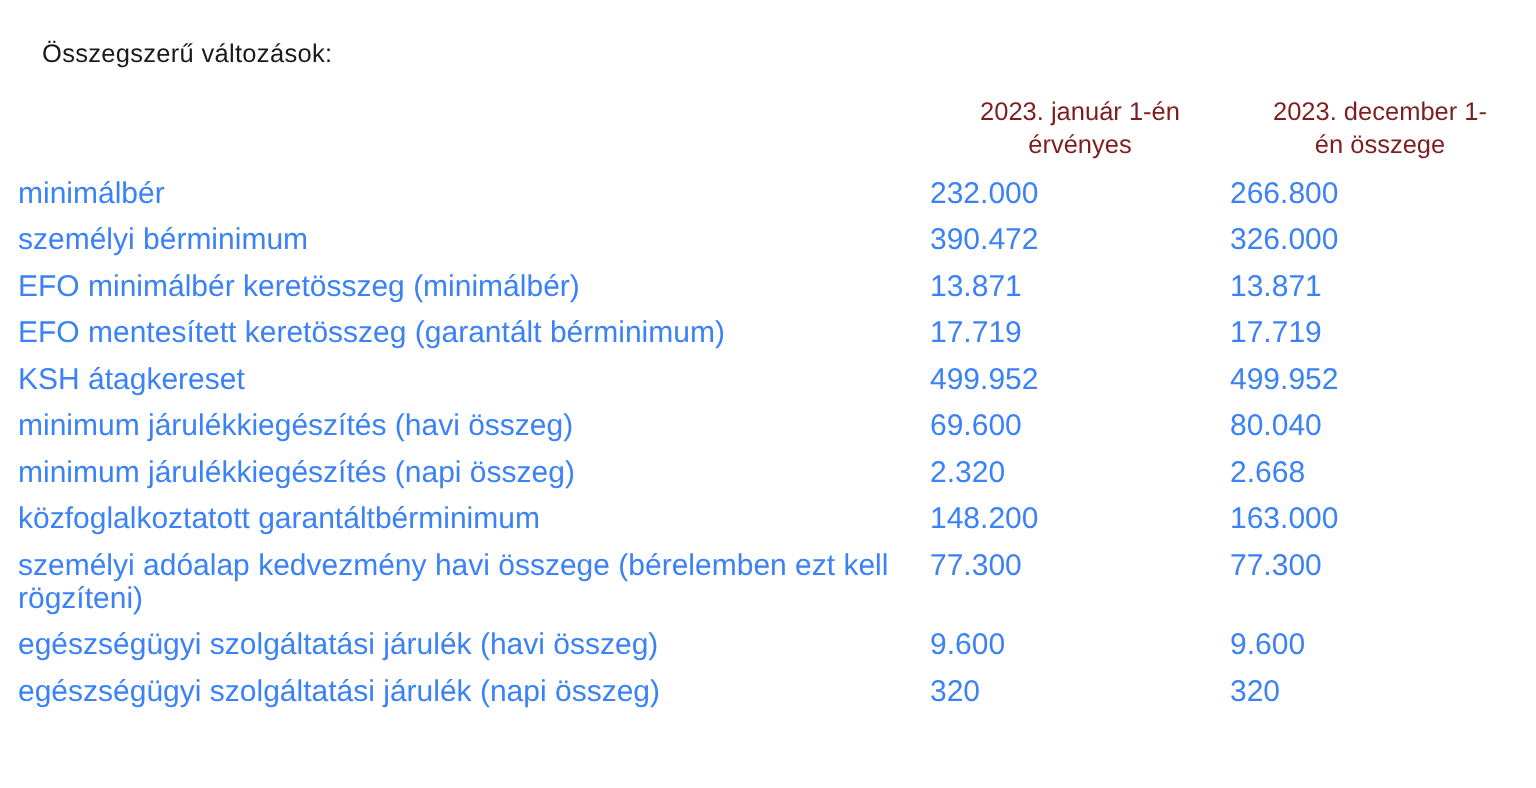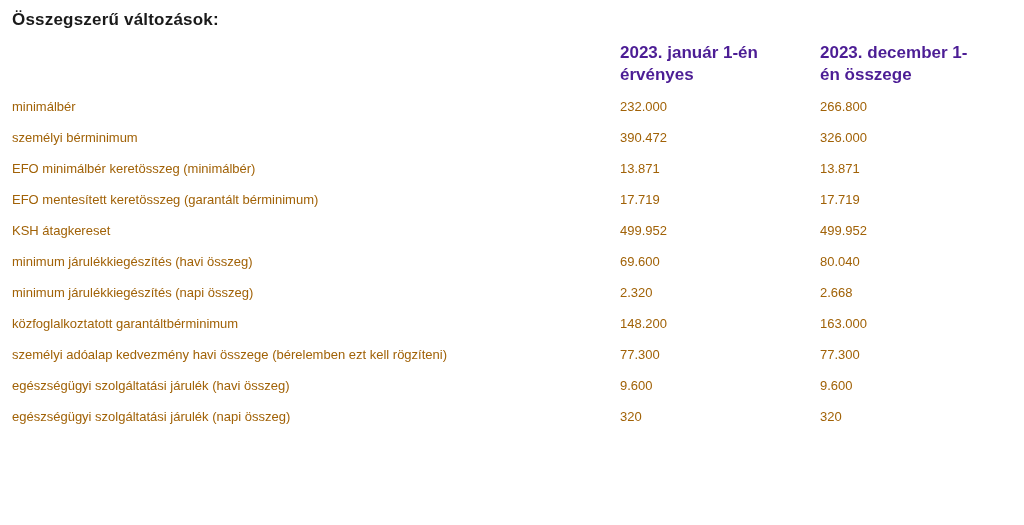--- a/index.html
+++ b/index.html
@@ -11,49 +11,49 @@
     width: 1024px;
     height: 525px;
     overflow: hidden;
     font-family: "Liberation Sans", sans-serif;
     color: #333333;
   }
   .page {
     padding: 8px 0 0 10px;
   }
   .title {
-    margin: 2px;
+    margin: 18px;
     font-size: 17px;
-    font-weight: bold;
+    font-weight: normal;
     color: #1a1a1a;
     letter-spacing: 0.2px;
   }
   table.changes {
     border-collapse: collapse;
     table-layout: fixed;
     margin: 12px 0 0 2px;
     width: 1008px;
   }
   col.c-label { width: 608px; }
   col.c-val   { width: 200px; }
   th {
-    text-align: left;
+    text-align: center;
     vertical-align: top;
     font-size: 17px;
-    font-weight: bold;
-    color: #4c1d95;
+    font-weight: normal;
+    color: #7f1d1d;
     line-height: 22px;
     padding: 0 0 6px 0;
   }
   td {
     text-align: left;
     vertical-align: top;
-    font-size: 13px;
+    font-size: 20px;
     line-height: 22px;
-    color: #a16207;
+    color: #3b82f6;
     padding: 4px 8px 5px 0;
   }
   td.label { padding-right: 16px; }
 </style>
 </head>
 <body>
 
 <div class="page">
   <h1 class="title">Összegszerű változások:</h1>
 

